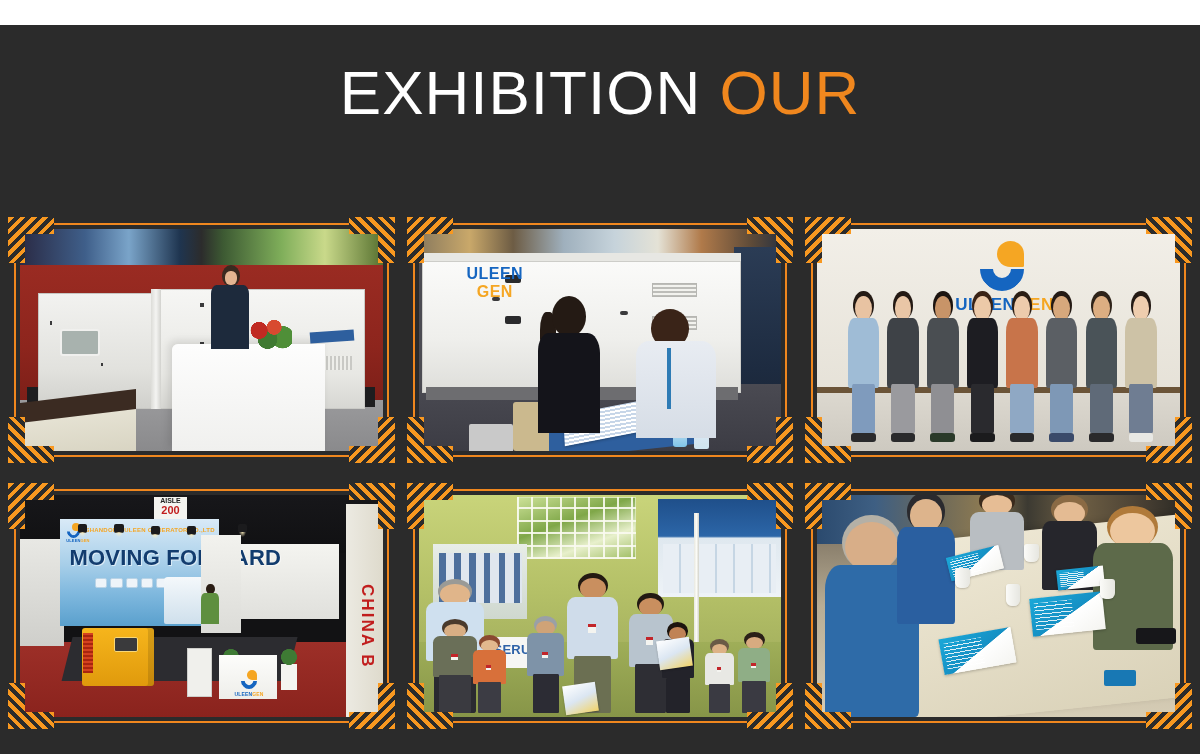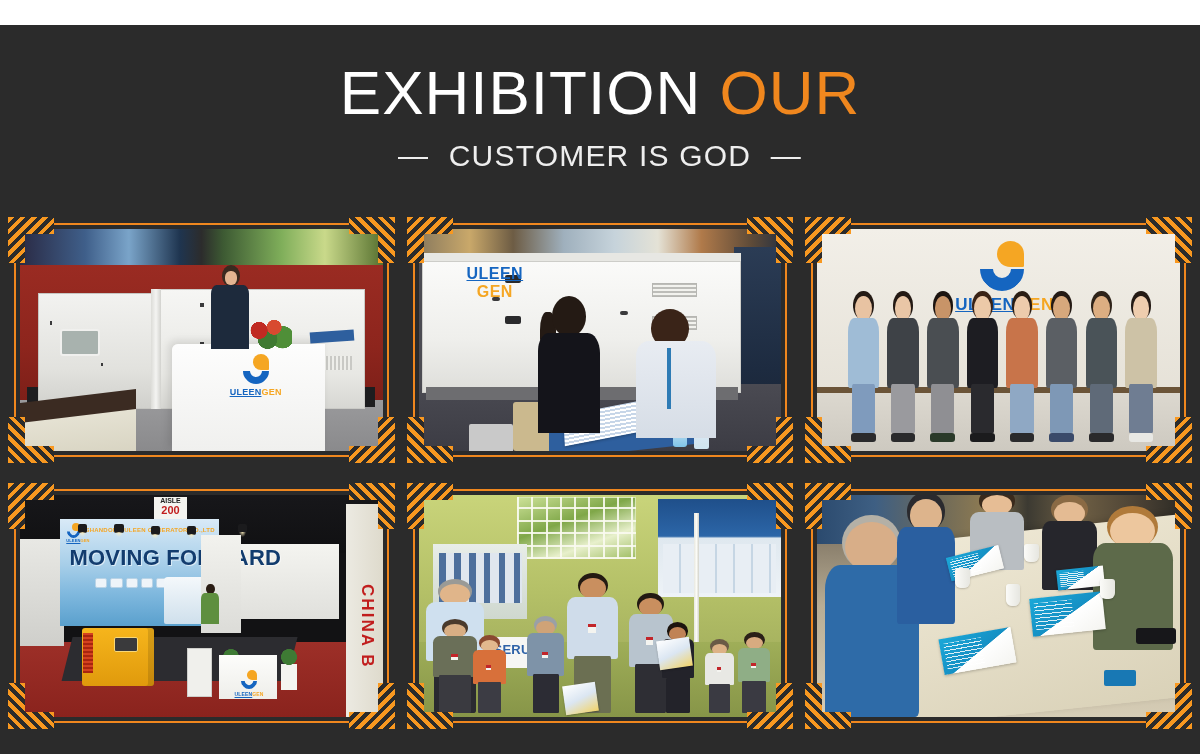--- a/index.html
+++ b/index.html
@@ -137,21 +137,21 @@
     position:absolute; left:0; top:0; width:100%; height:100%;
     border:0.30em solid #1565c0; border-radius:50%;
     border-top-color:transparent; border-right-color:transparent;
     transform:rotate(-45deg);
   }
   .logo .mark .blade {
     position:absolute; left:38%; top:-14%; width:62%; height:60%;
     background:#f5a623; border-radius:60% 60% 6% 60%;
   }
   .logo .wordmark { font-weight:700; letter-spacing:.03em; white-space:nowrap; }
-  .logo .wm-a { color:#1565c0;text-decoration:underline; }
+  .logo .wm-a { color:#1565c0; }
   .logo .wm-b { color:#f5a623; }
 
   
   .p2 { background:#4b4b52; }
   .p2 .ceil { position:absolute; left:0; top:0; width:100%; height:13%;
     background:linear-gradient(90deg,#8a7a5e 0%, #c9a86a 14%, #6d5c44 26%, #9fb0bd 40%,
       #c6d3db 54%, #e4e2d6 66%, #b07a4a 78%, #5d4a38 92%, #2b3340 100%); }
   .p2 .right-bg { position:absolute; right:0; top:8%; width:13%; height:92%;
     background:linear-gradient(180deg,#2b3c55 0%, #1d2b40 60%, #18212f 100%); }
   .p2 .floorx { position:absolute; left:0; bottom:0; width:100%; height:30%;
@@ -358,25 +358,20 @@
 <div id="page">
 
   <div class="top-strip"></div>
   <div class="dark-panel"></div>
 
   <div class="header">
     <div class="title">
       <span>EXHIBITION</span>
       <span class="accent">OUR</span>
     </div>
-    <div class="subtitle">
-      <span class="dash">—</span>
-      <span>CUSTOMER IS GOD</span>
-      <span class="dash">—</span>
-    </div>
   </div>
 
   <div class="grid">
 
     <div class="cell">
       <div class="photo p1">
         <div class="banner-row"></div>
         <div class="redwall"></div>
         <div class="floor"></div>
         <div class="plinth"></div>
@@ -400,29 +395,20 @@
         <div class="desk-top"></div>
         <div class="podium"></div>
         <div class="person">
           <div class="p-head"></div>
           <div class="p-face"></div>
           <div class="p-body"></div>
         </div>
         <div class="flowers"></div>
         <div class="book"></div>
 
-        <div class="logo" style="left:52%;top:58%;width:26%">
-          <div class="mark" style="width:26px;height:26px;font-size:26px">
-            <div class="ring"></div>
-              <div class="blade"></div>
-          </div>
-          <div class="wordmark" style="font-size:9px;margin-top:3px">
-            <span class="wm-a">ULEEN</span><span class="wm-b">GEN</span>
-          </div>
-        </div>
       </div>
       <div class="frame"></div>
       <div class="corner c-tl">
           <div class="arm-h stripe-a"></div>
           <div class="arm-v stripe-a"></div>
         </div>
       <div class="corner c-tr">
           <div class="arm-h stripe-a"></div>
           <div class="arm-v stripe-a"></div>
         </div>

